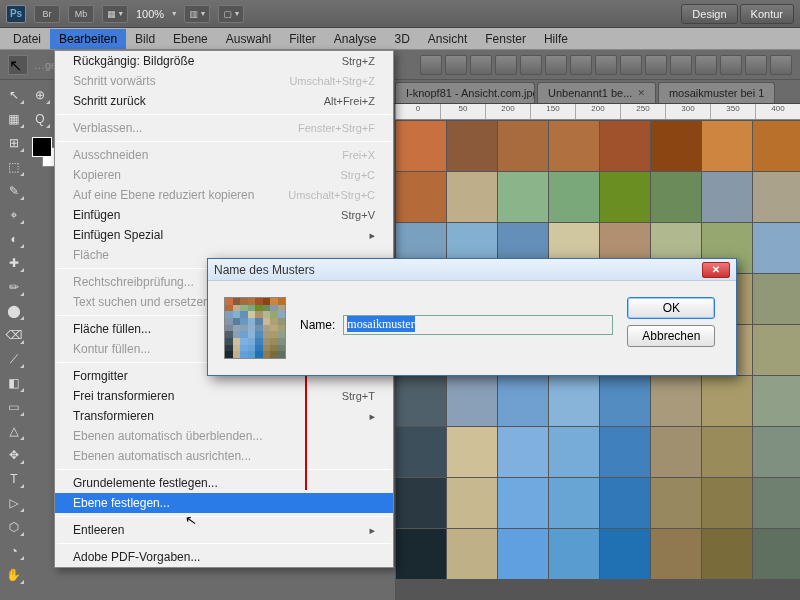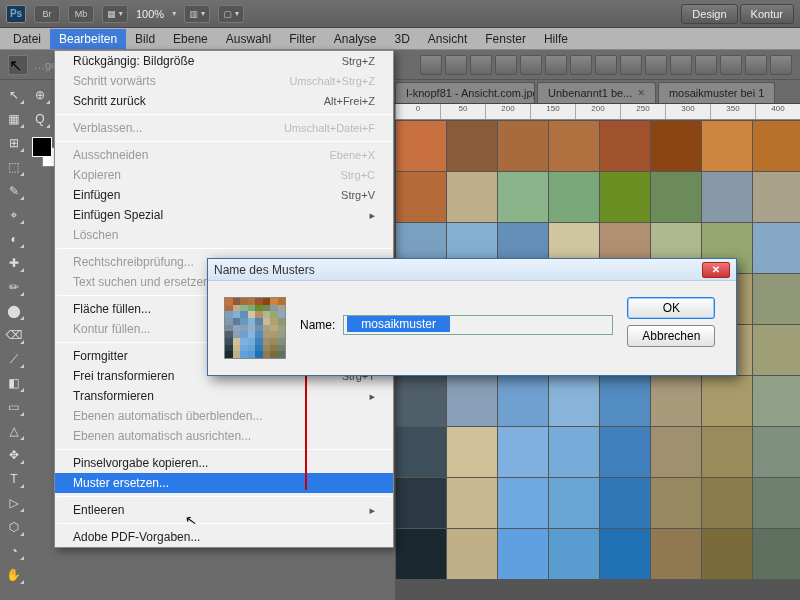--- a/index.html
+++ b/index.html
@@ -9,21 +9,21 @@
   .ps-logo { width: 20px; height: 18px; background: #1a3a5a; border: 1px solid #888; display: flex; align-items: center; justify-content: center; font-weight: bold; color: #7ac; font-size: 10px; border-radius: 2px; }
   .tbtn { width: 26px; height: 18px; background: #555; border: 1px solid #777; border-radius: 2px; display: flex; align-items: center; justify-content: center; font-size: 9px; color: #ccc; }
   .dd::after { content: "▾"; margin-left: 3px; font-size: 8px; }
   .zoom { color: #eee; }
   .top-right { margin-left: auto; display: flex; gap: 2px; }
   .ws-btn { padding: 3px 10px; background: linear-gradient(#7a7a7a,#5a5a5a); border: 1px solid #444; border-radius: 3px; font-size: 11px; color: #eee; }
   .ws-btn.active { background: linear-gradient(#666,#444); border-color: #222; font-weight: bold; }
   
   .menubar { height: 22px; background: #b5b5b5; display: flex; align-items: center; padding: 0 4px; border-bottom: 1px solid #888; }
   .menu-item { padding: 3px 9px; font-size: 12px; color: #222; cursor: default; }
-  .menu-item.open { background: #3f7bd9; color: #ffffff; }
+  .menu-item.open { background: #3f7bd9; color: #000000; }
   
   .options-bar { height: 30px; background: #6b6b6b; display: flex; align-items: center; padding: 0 8px; gap: 6px; border-bottom: 1px solid #555; }
   .opt-icon { width: 20px; height: 20px; background: #555; border: 1px solid #777; }
   .ob-right { margin-left: auto; display: flex; gap: 3px; }
   .obi { width: 22px; height: 20px; background: linear-gradient(#888,#666); border: 1px solid #555; border-radius: 2px; }
   
   .tabs-row { height: 24px; background: #6b6b6b; display: flex; align-items: flex-end; padding-left: 395px; gap: 0; border-bottom: 1px solid #444; }
   .doc-tab { padding: 4px 10px; font-size: 11px; background: #888; color: #222; border: 1px solid #555; border-bottom: none; border-radius: 3px 3px 0 0; margin-right: 2px; white-space: nowrap; max-width: 140px; overflow: hidden; display: flex; align-items: center; gap: 5px; }
   .doc-tab .x { font-size: 9px; color: #444; }
   
@@ -51,21 +51,21 @@
   
   .dialog { position: absolute; left: 207px; top: 258px; width: 530px; background: #f0f0f0; border: 1px solid #3a6ea5; box-shadow: 4px 4px 12px rgba(0,0,0,0.5); z-index: 100; }
   .dialog-title { height: 22px; background: linear-gradient(#eaf2fb,#d5e4f5); display: flex; align-items: center; padding: 0 6px; font-size: 12px; color: #333; border-bottom: 1px solid #bcd; }
   .dialog-close { margin-left: auto; width: 28px; height: 16px; background: linear-gradient(#e77,#c33); border: 1px solid #a22; border-radius: 2px; color: #fff; font-size: 10px; display: flex; align-items: center; justify-content: center; font-weight: bold; }
   .dialog-body { padding: 16px; display: flex; align-items: flex-start; gap: 14px; }
   .thumb { width: 62px; height: 62px; border: 1px solid #888; display: grid; grid-template-columns: repeat(8,1fr); grid-auto-rows: 1fr; }
   .thumb div { }
   .name-row { display: flex; align-items: center; gap: 8px; }
   .name-row label { font-size: 12px; }
   .name-input { width: 270px; height: 20px; border: 1px solid #7a9; padding: 1px 3px; font-size: 12px; }
-  .name-input-sel { background: #2a7be8; color: #fff; padding: 1px 14px; }
+  .name-input-sel { background: #2a7be8; color: #fff; padding: 1px 0; font-family: Liberation Serif, serif; }
   .dbtns { display: flex; flex-direction: column; gap: 6px; }
   .dbtn { width: 88px; height: 22px; background: linear-gradient(#fff,#e2e2e2); border: 1px solid #888; border-radius: 3px; font-size: 12px; }
   .dbtn.primary { border: 1px solid #2a7be8; box-shadow: 0 0 0 1px #9cf inset; }
   
   .arrow { position: absolute; left: 305px; top: 350px; width: 2px; height: 140px; background: #c00; z-index: 60; }
   .arrow::before { content: ""; position: absolute; top: -8px; left: -4px; width: 0; height: 0; border: 5px solid transparent; border-bottom-color: #c00; }
   
   .cursor { position: absolute; left: 185px; top: 512px; z-index: 110; font-size: 14px; color: #000; transform: rotate(-10deg); }
 </style>
 </head>
@@ -263,41 +263,45 @@
       <span>Schritt vorwärts</span>
       <span class="shortcut">Umschalt+Strg+Z</span>
     </div>
     <div class="dd-item">
       <span>Schritt zurück</span>
       <span class="shortcut">Alt+Frei+Z</span>
     </div>
     <div class="dd-sep"></div>
     <div class="dd-item disabled">
       <span>Verblassen...</span>
-      <span class="shortcut">Umschalt+Datei+F</span>
+      <span class="shortcut">Fenster+Strg+F</span>
     </div>
     <div class="dd-sep"></div>
     <div class="dd-item disabled">
       <span>Ausschneiden</span>
-      <span class="shortcut">Ebene+X</span>
+      <span class="shortcut">Frei+X</span>
     </div>
     <div class="dd-item disabled">
       <span>Kopieren</span>
       <span class="shortcut">Strg+C</span>
     </div>
+    <div class="dd-item disabled">
+      <span>Auf eine Ebene reduziert kopieren</span>
+      <span class="shortcut">Umschalt+Strg+C</span>
+    </div>
     <div class="dd-item">
       <span>Einfügen</span>
       <span class="shortcut">Strg+V</span>
     </div>
     <div class="dd-item">
       <span>Einfügen Spezial</span>
       <span class="shortcut">▸</span>
     </div>
     <div class="dd-item disabled">
-      <span>Löschen</span>
+      <span>Fläche</span>
     </div>
     <div class="dd-sep"></div>
     <div class="dd-item disabled">
       <span>Rechtschreibprüfung...</span>
     </div>
     <div class="dd-item disabled">
       <span>Text suchen und ersetzen...</span>
     </div>
     <div class="dd-sep"></div>
     <div class="dd-item">
@@ -319,24 +323,24 @@
       <span class="shortcut">▸</span>
     </div>
     <div class="dd-item disabled">
       <span>Ebenen automatisch überblenden...</span>
     </div>
     <div class="dd-item disabled">
       <span>Ebenen automatisch ausrichten...</span>
     </div>
     <div class="dd-sep"></div>
     <div class="dd-item">
-      <span>Pinselvorgabe kopieren...</span>
+      <span>Grundelemente festlegen...</span>
     </div>
     <div class="dd-item highlight">
-      <span>Muster ersetzen...</span>
+      <span>Ebene festlegen...</span>
     </div>
     <div class="dd-sep"></div>
     <div class="dd-item">
       <span>Entleeren</span>
       <span class="shortcut">▸</span>
     </div>
     <div class="dd-sep"></div>
     <div class="dd-item">
       <span>Adobe PDF-Vorgaben...</span>
     </div>

